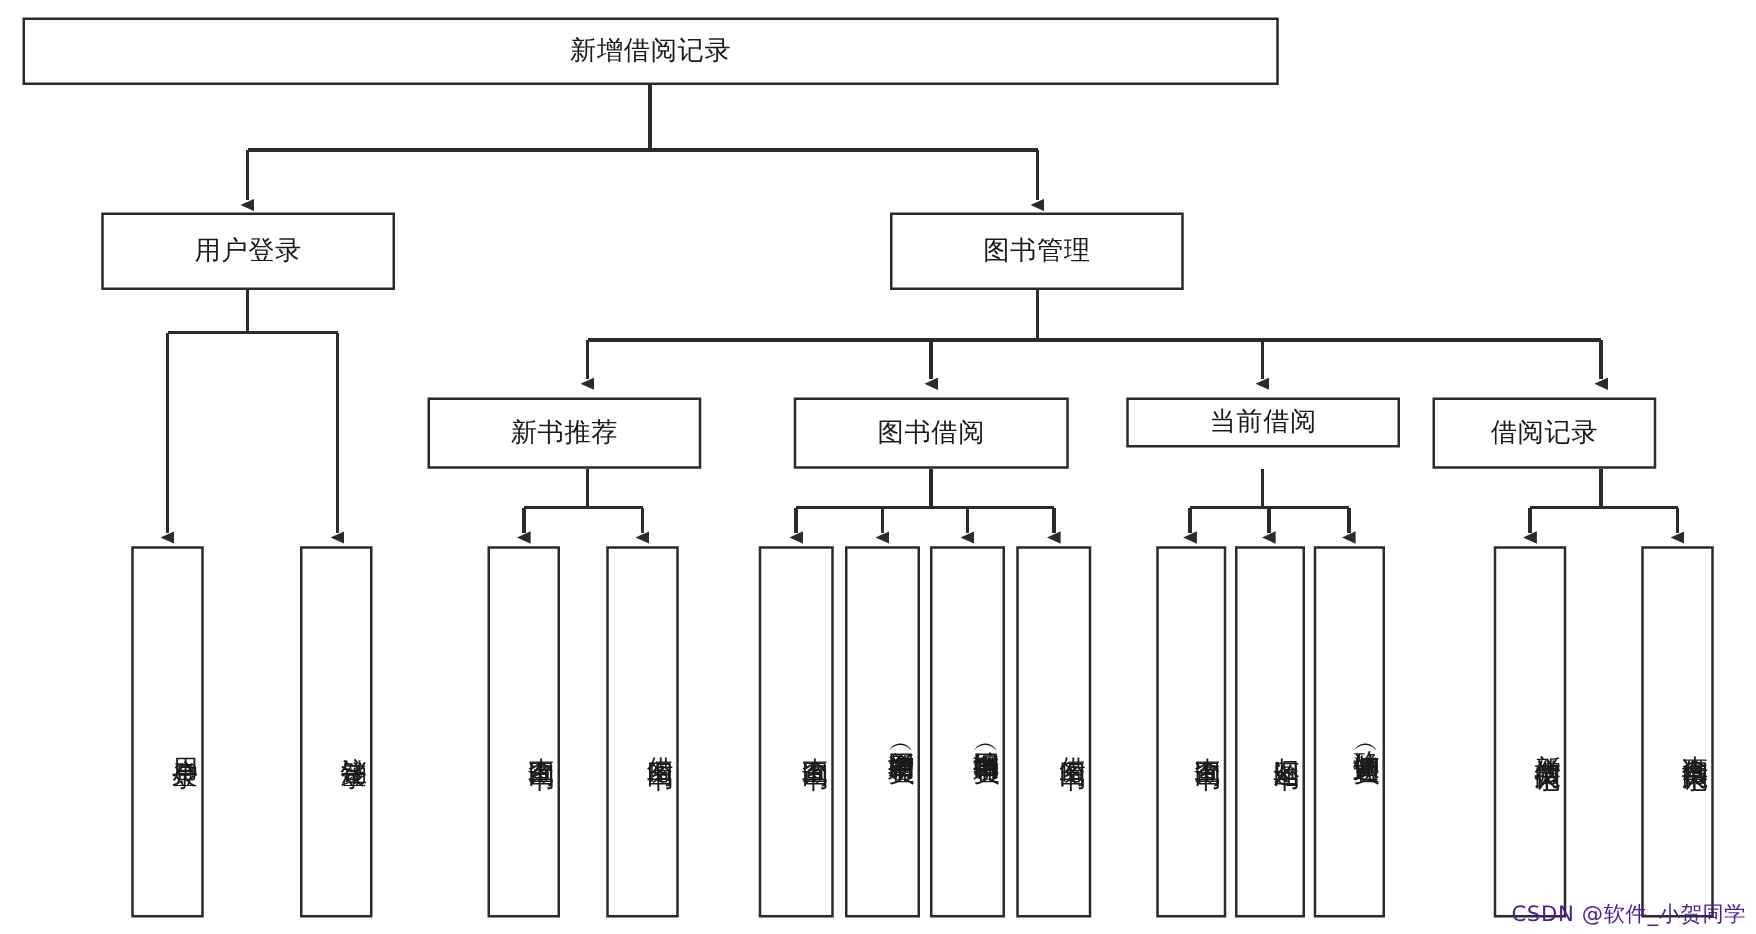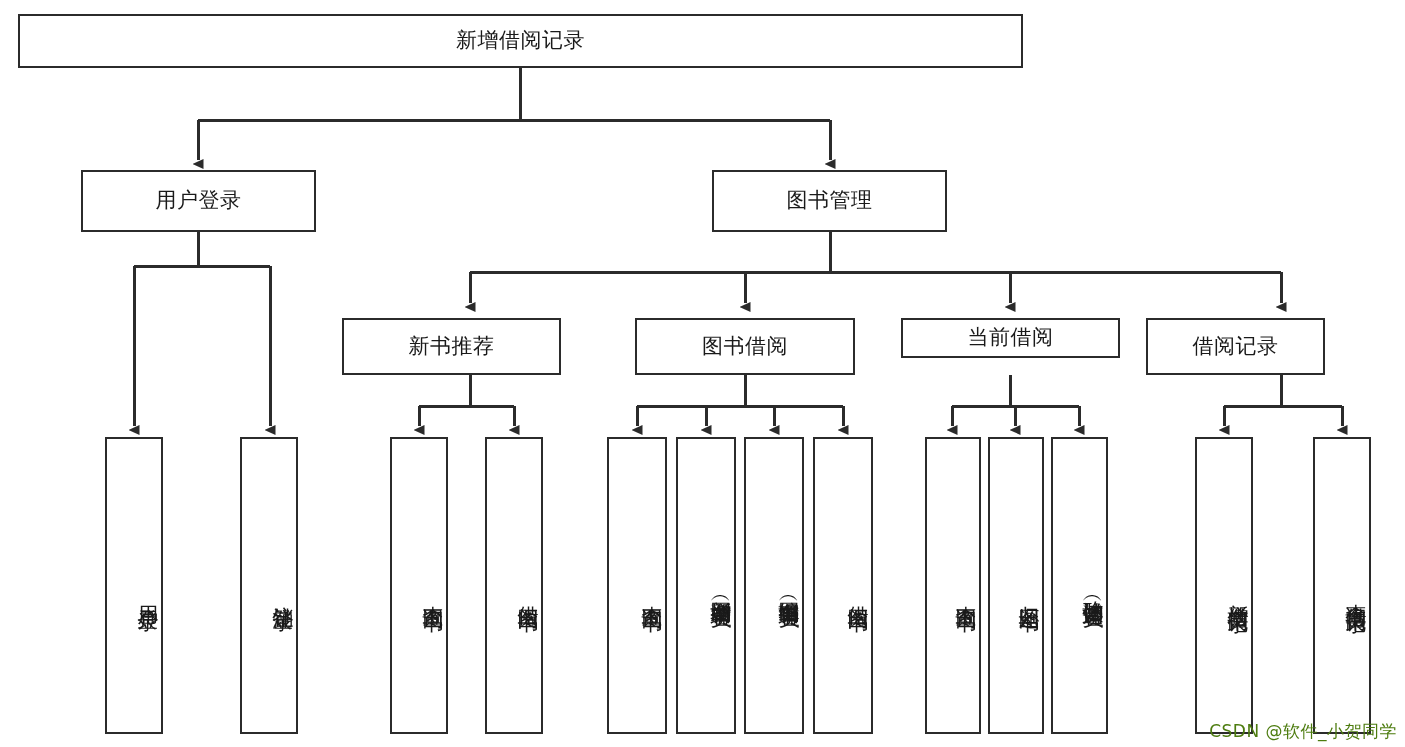--- a/index.html
+++ b/index.html
@@ -55,21 +55,21 @@
   }
   .node-v.tall-text {
     padding-top: 6px;
     letter-spacing: 1px;
   }
   .watermark {
     position: absolute;
     right: 8px;
     bottom: 4px;
     font-size: 17px;
-    color: #4d7c0f;
+    color: #4c1d95;
     white-space: nowrap;
     z-index: 5;
     letter-spacing: 0.5px;
   }
 </style>
 </head>
 <body>
 
 <div id="canvas">
 

